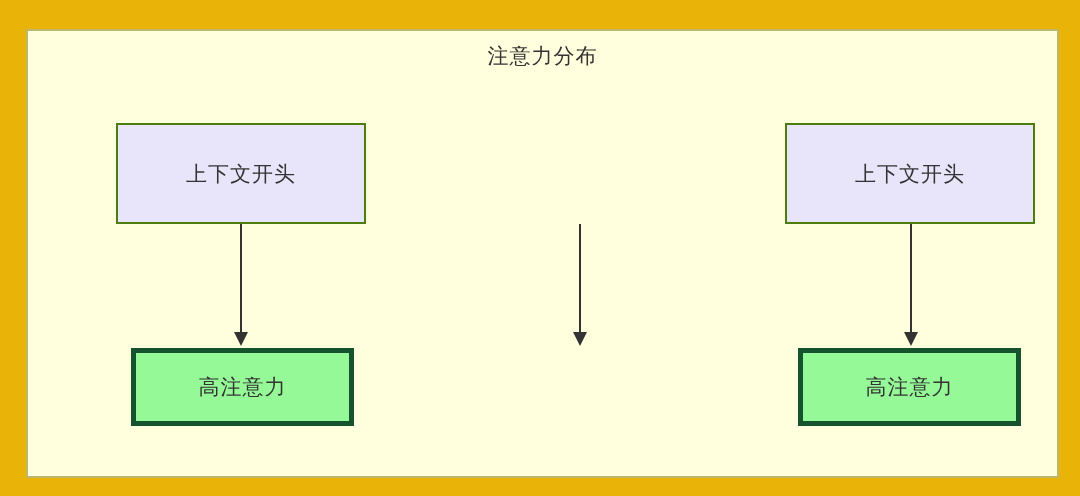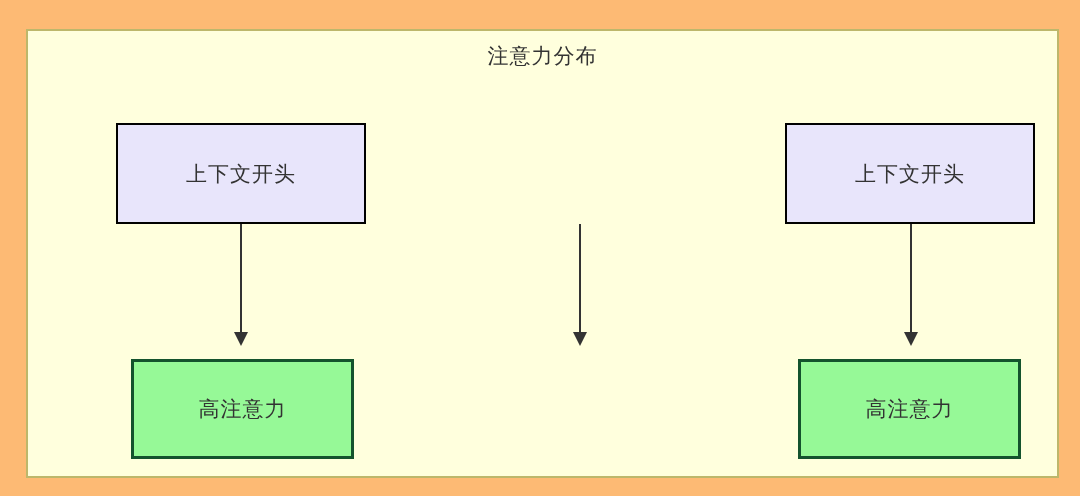--- a/index.html
+++ b/index.html
@@ -10,21 +10,21 @@
   body {
     width: 1080px;
     height: 496px;
     font-family: "Liberation Sans", "DejaVu Sans", sans-serif;
     overflow: hidden;
   }
   #canvas {
     position: relative;
     width: 1080px;
     height: 496px;
-    background: #fdba74;
+    background: #eab308;
   }
   
   .subgraph {
     position: absolute;
     left: 26px;
     top: 29px;
     width: 1033px;
     height: 449px;
     background: #ffffdd;
     border: 2px solid #bdb76b;
@@ -48,29 +48,28 @@
     display: flex;
     align-items: center;
     justify-content: center;
     font-size: 21px;
     color: #333333;
     letter-spacing: 1px;
     white-space: nowrap;
   }
   .node-context {
     background: #e8e5fb;
-    border: 2px solid #000000;
+    border: 2px solid #4d7c0f;
     width: 250px;
     height: 101px;
   }
   .node-attention {
-    border: 3px solid #14532d;
+    border: 5px solid #14532d;
     width: 223px;
-    height: 100px;
-    margin-top: 11px;
+    height: 78px;
   }
   .fill-high { background: #96f997; }
   .fill-low  { background: #fa9898; }
 
   
   .ctx-1 { left: 88px;  top: 92px; }
   .ctx-2 { left: 427px; top: 92px; }
   .ctx-3 { left: 757px; top: 92px; }
 
   .att-1 { left: 103px; top: 317px; }

